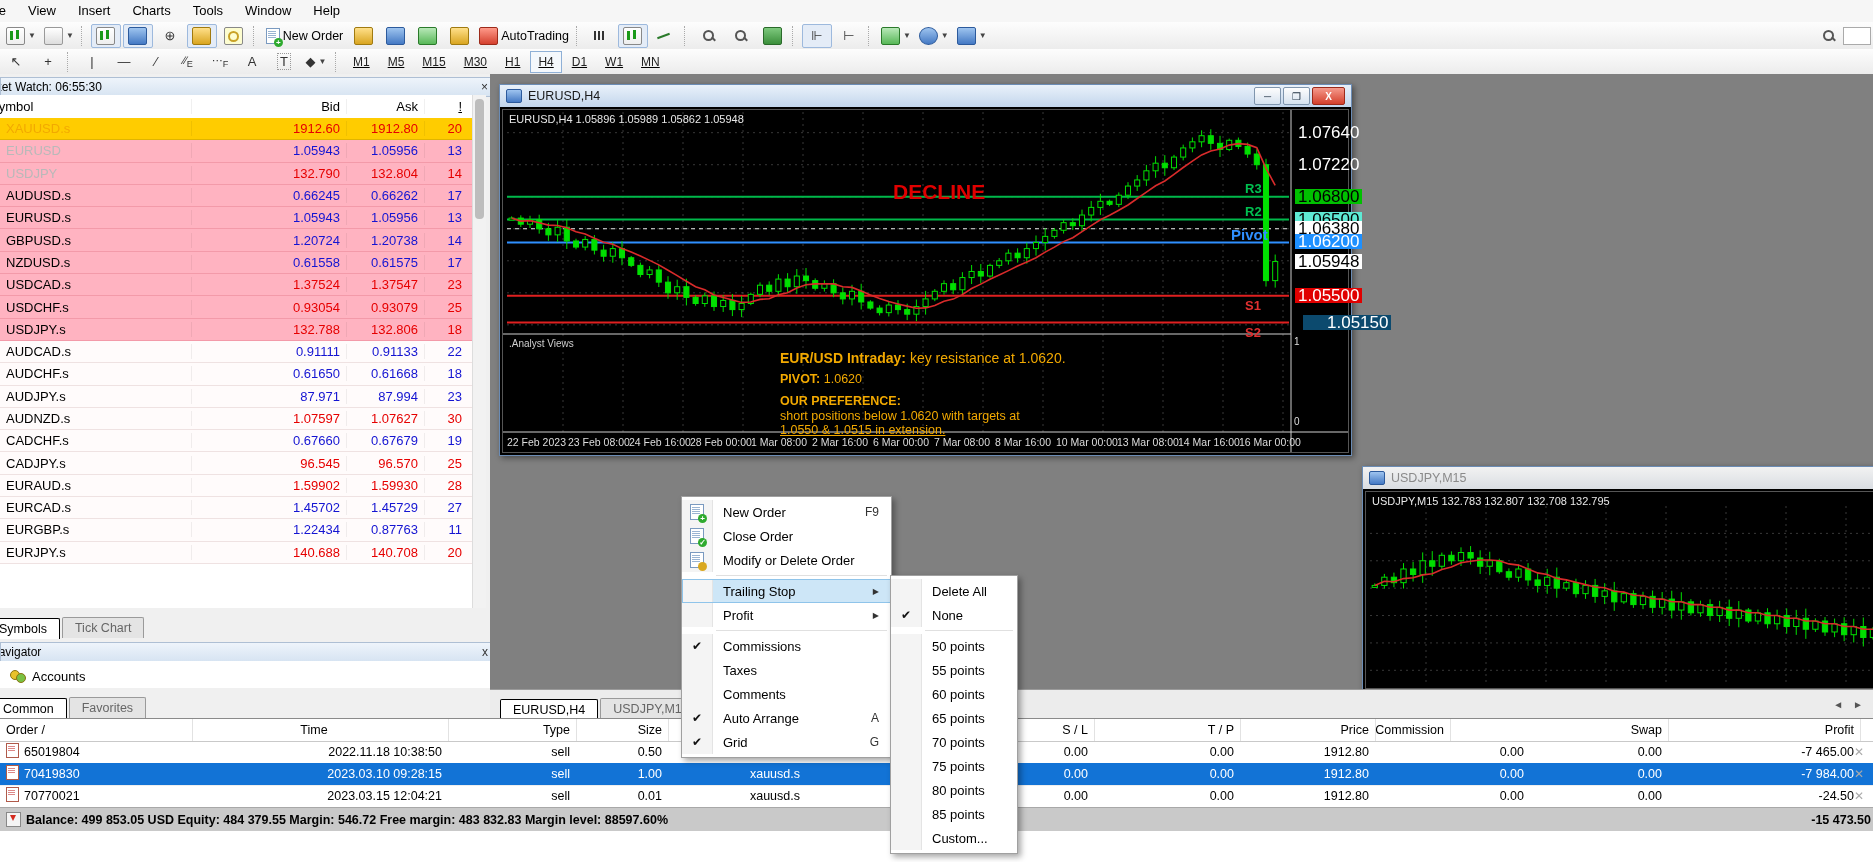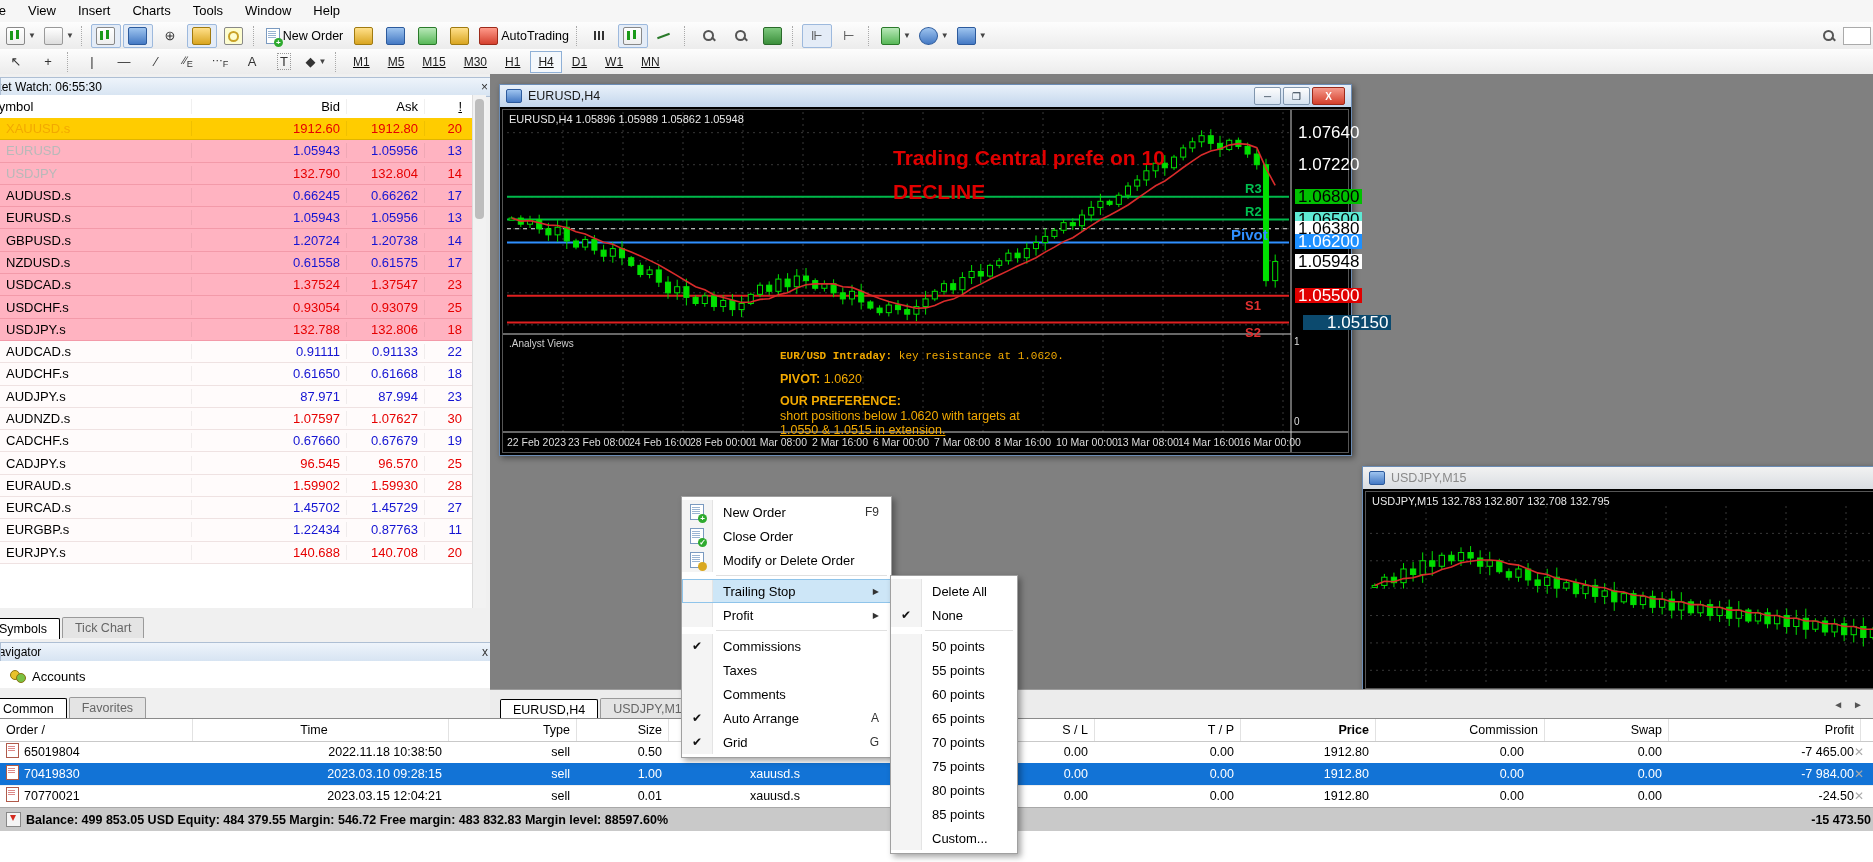--- a/index.html
+++ b/index.html
@@ -647,21 +647,20 @@
             <rect x="751.27" y="44.02877697841707" width="5.06" height="10.676258992806254" fill="#00e000" stroke="#00e000" stroke-width="1"></rect>
             <line x1="762.9999999999999" y1="48.76563364692974" x2="762.9999999999999" y2="176.5581073602657" stroke="#00e000" stroke-width="1"></line>
             <rect x="760.4699999999999" y="54.705035971223325" width="5.06" height="115.91366906474879" fill="#00e000" stroke="#00e000" stroke-width="1"></rect>
             <line x1="772.1999999999999" y1="144.5586607636964" x2="772.1999999999999" y2="177.61400110680773" stroke="#00e000" stroke-width="1"></line>
             <rect x="769.67" y="151.553956834532" width="5.06" height="19.064748201440125" fill="#000" stroke="#00e000" stroke-width="1"></rect>
             <path d="M8.6,108.1L17.8,111.1L27.0,110.6L36.2,112.7L45.4,115.1L54.6,115.5L63.8,117.7L73.0,121.8L82.2,124.0L91.4,128.3L100.6,132.3L109.8,134.2L119.0,138.6L128.2,142.1L137.4,146.0L146.6,150.4L155.8,154.9L165.0,160.2L174.2,165.6L183.4,171.3L192.6,176.7L201.8,179.8L211.0,185.0L220.2,187.6L229.4,190.0L238.6,192.4L247.8,192.0L257.0,189.4L266.2,188.7L275.4,184.8L284.6,182.8L293.8,178.0L303.0,174.8L312.2,173.9L321.4,173.7L330.6,173.9L339.8,176.7L349.0,177.4L358.2,181.1L367.4,185.0L376.6,188.5L385.8,191.5L395.0,193.9L404.2,196.1L413.4,198.3L422.6,197.9L431.8,195.5L441.0,191.3L450.2,189.1L459.4,184.6L468.6,178.5L477.8,174.1L487.0,169.3L496.2,165.0L505.4,160.6L514.6,156.0L523.8,151.9L533.0,147.7L542.2,142.1L551.4,137.1L560.6,131.6L569.8,127.7L579.0,121.6L588.2,115.7L597.4,109.8L606.6,105.3L615.8,100.2L625.0,95.0L634.2,88.5L643.4,82.2L652.6,75.8L661.8,71.0L671.0,64.3L680.2,57.5L689.4,51.2L698.6,44.9L707.8,41.0L717.0,39.0L726.2,35.1L735.4,33.6L744.6,34.4L753.8,37.7L763.0,58.4L772.2,75.3" fill="none" stroke="#d92b2b" stroke-width="1.6"></path>
             <line x1="788" y1="0" x2="788" y2="342" stroke="#cfcfcf"></line>
             <line x1="0" y1="224" x2="788" y2="224" stroke="#cfcfcf"></line>
             <line x1="0" y1="322" x2="845" y2="322" stroke="#cfcfcf"></line>
           </svg>
-        <div class="annot" style="left:390px;top:36px;">Trading Central prefe on 10</div>
         <div class="annot" style="left:390px;top:70px;">DECLINE</div>
         <div id="eur-levels">
             <div class="lvl-label" style="color: rgb(0, 192, 80); left: 742px; top: 70.7338px;">R3</div>
             <div class="lvl-label" style="color: rgb(0, 192, 80); left: 742px; top: 93.6115px;">R2</div>
             <div class="lvl-label" style="color: rgb(47, 143, 255); left: 728px; top: 116.489px; font-size: 15px;">Pivot</div>
             <div class="lvl-label" style="color: rgb(224, 48, 48); left: 742px; top: 187.871px;">S1</div>
             <div class="lvl-label" style="color: rgb(224, 48, 48); left: 742px; top: 214.561px;">S2</div>
           </div>
         <div id="eur-axis">
             <div class="axis-lab" style="left: 792px; top: 14.6763px; color: rgb(255, 255, 255);">1.07640</div>
@@ -684,21 +683,21 @@
             <div class="date-lab" style="left: 370px; top: 326px;">6 Mar 00:00</div>
             <div class="date-lab" style="left: 431px; top: 326px;">7 Mar 08:00</div>
             <div class="date-lab" style="left: 492px; top: 326px;">8 Mar 16:00</div>
             <div class="date-lab" style="left: 553px; top: 326px;">10 Mar 00:00</div>
             <div class="date-lab" style="left: 614px; top: 326px;">13 Mar 08:00</div>
             <div class="date-lab" style="left: 675px; top: 326px;">14 Mar 16:00</div>
             <div class="date-lab" style="left: 736px; top: 326px;">16 Mar 00:00</div>
           </div>
 
         <div class="abs" style="left:6px;top:228px;font-size:10px;color:#cfcfcf;">.Analyst Views</div>
-        <div class="abs" style="left:277px;top:240px;font-size:11px;font-family:Liberation Mono, monospace;">
+        <div class="abs" style="left:277px;top:240px;font-size:14px;">
           <span class="goldb">EUR/USD Intraday:</span>
           <span class="gold">key resistance at 1.0620.</span>
         </div>
         <div class="abs" style="left:277px;top:262px;font-size:12.5px;">
           <span class="goldb">PIVOT:</span>
           <span class="gold">1.0620</span>
         </div>
         <div class="abs goldb" style="left:277px;top:284px;font-size:12.5px;">OUR PREFERENCE:</div>
         <div class="abs gold" style="left:277px;top:299px;font-size:12.5px;">short positions below 1.0620 with targets at</div>
         <div class="abs gold" style="left:277px;top:313px;font-size:12.5px;text-decoration:underline;">1.0550 &amp; 1.0515 in extension.</div>
@@ -857,22 +856,22 @@
 
 <div id="terminal" class="abs">
   <div class="t-row t-head" style="top:0;" id="t-head">
       <span class="t-cell" style="left: 0px; width: 180px; text-align: left;">Order  /</span>
       <span class="t-cell" style="left: 180px; width: 256px; text-align: center;">Time</span>
       <span class="t-cell" style="left: 436px; width: 128px; text-align: right;">Type</span>
       <span class="t-cell" style="left: 564px; width: 92px; text-align: right;">Size</span>
       <span class="t-cell" style="left: 656px; width: 138px; text-align: right;">Symbol</span>
       <span class="t-cell" style="left: 794px; width: 288px; text-align: right;">S / L</span>
       <span class="t-cell" style="left: 1082px; width: 146px; text-align: right;">T / P</span>
-      <span class="t-cell" style="left: 1228px; width: 135px; text-align: right; font-weight: bold;">Price</span>
-      <span class="t-cell" style="left: 1377px; width: 155px; text-align: right;">Commission</span>
+      <span class="t-cell" style="left: 1228px; width: 135px; text-align: right;">Price</span>
+      <span class="t-cell" style="left: 1283px; width: 155px; text-align: right;">Commission</span>
       <span class="t-cell" style="left: 1518px; width: 138px; text-align: right;">Swap</span>
       <span class="t-cell" style="left: 1656px; width: 192px; text-align: right;">Profit</span>
     </div>
   <div id="t-rows">
       <div class="t-row orow" style="top: 22px;">
         <span class="t-cell" style="left: 0px; width: 180px; text-align: left;"><span class="doc-ico"></span>65019804</span>
         <span class="t-cell" style="left: 180px; width: 256px; text-align: right;">2022.11.18 10:38:50</span>
         <span class="t-cell" style="left: 436px; width: 128px; text-align: right;">sell</span>
         <span class="t-cell" style="left: 564px; width: 92px; text-align: right;">0.50</span>
         <span class="t-cell" style="left: 656px; width: 138px; text-align: right;">xauusd.s</span>

